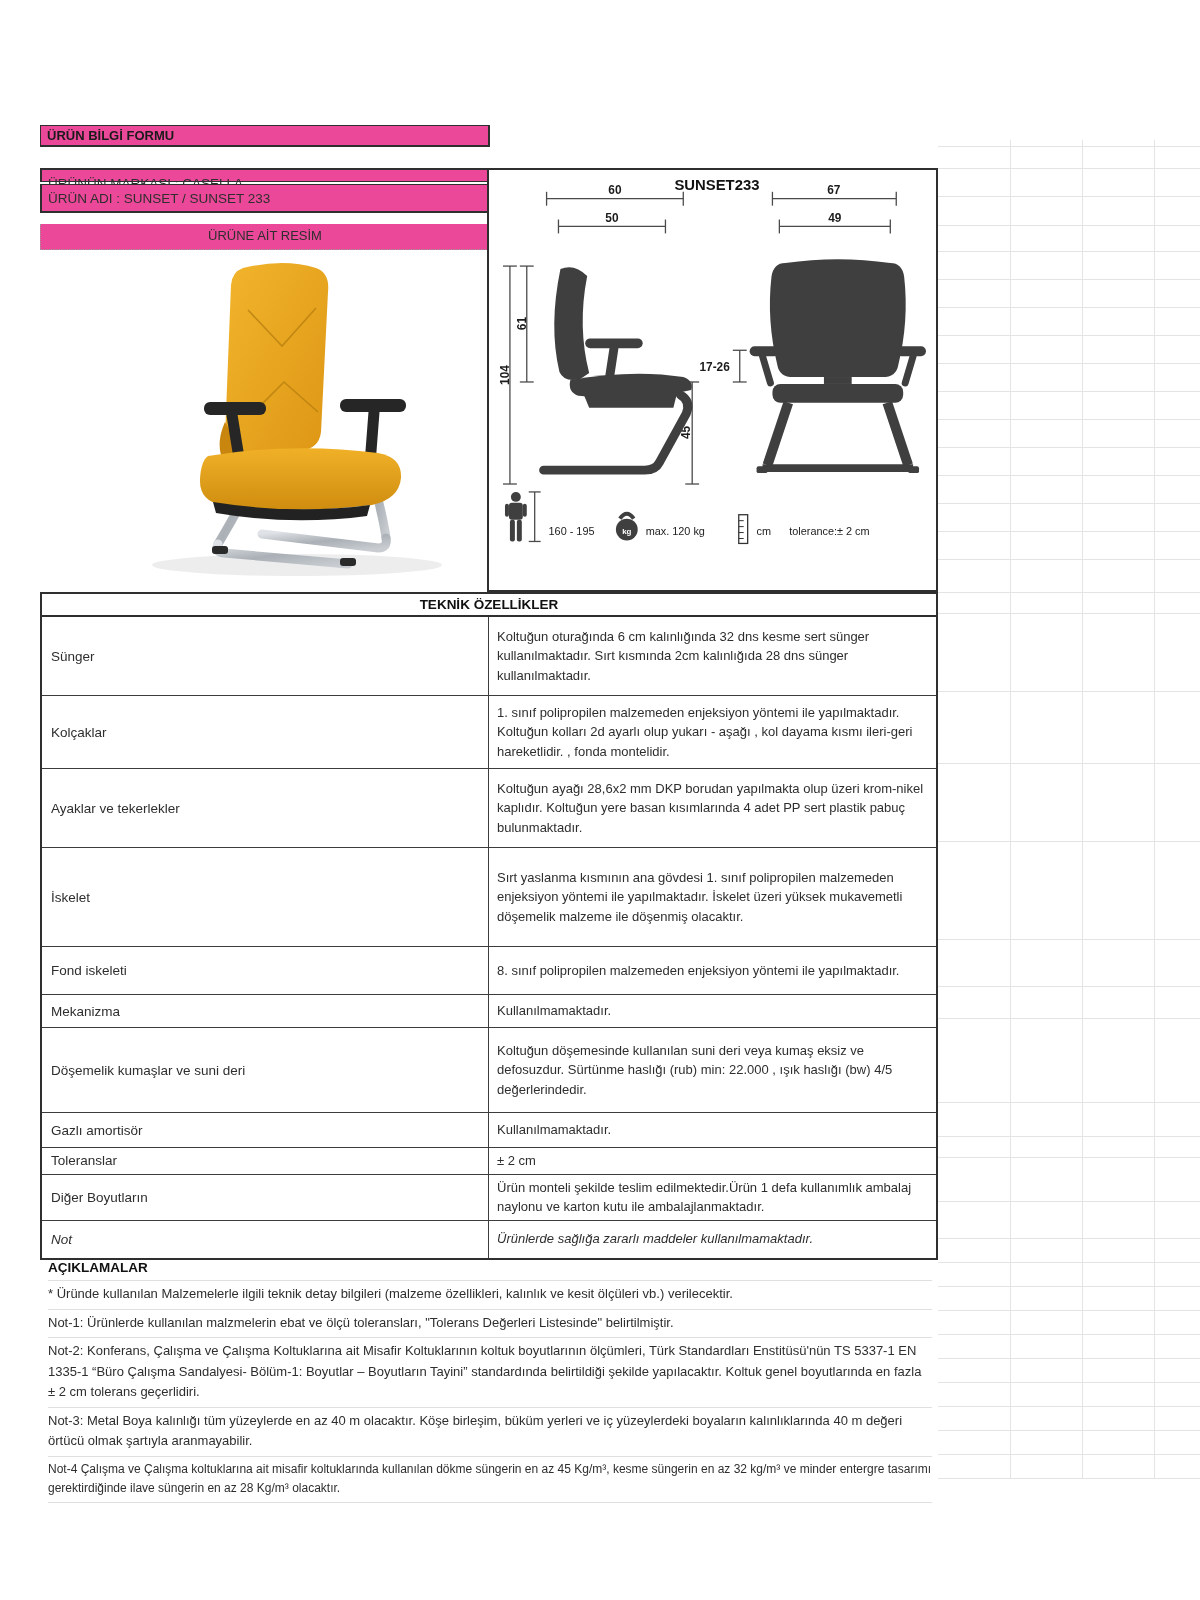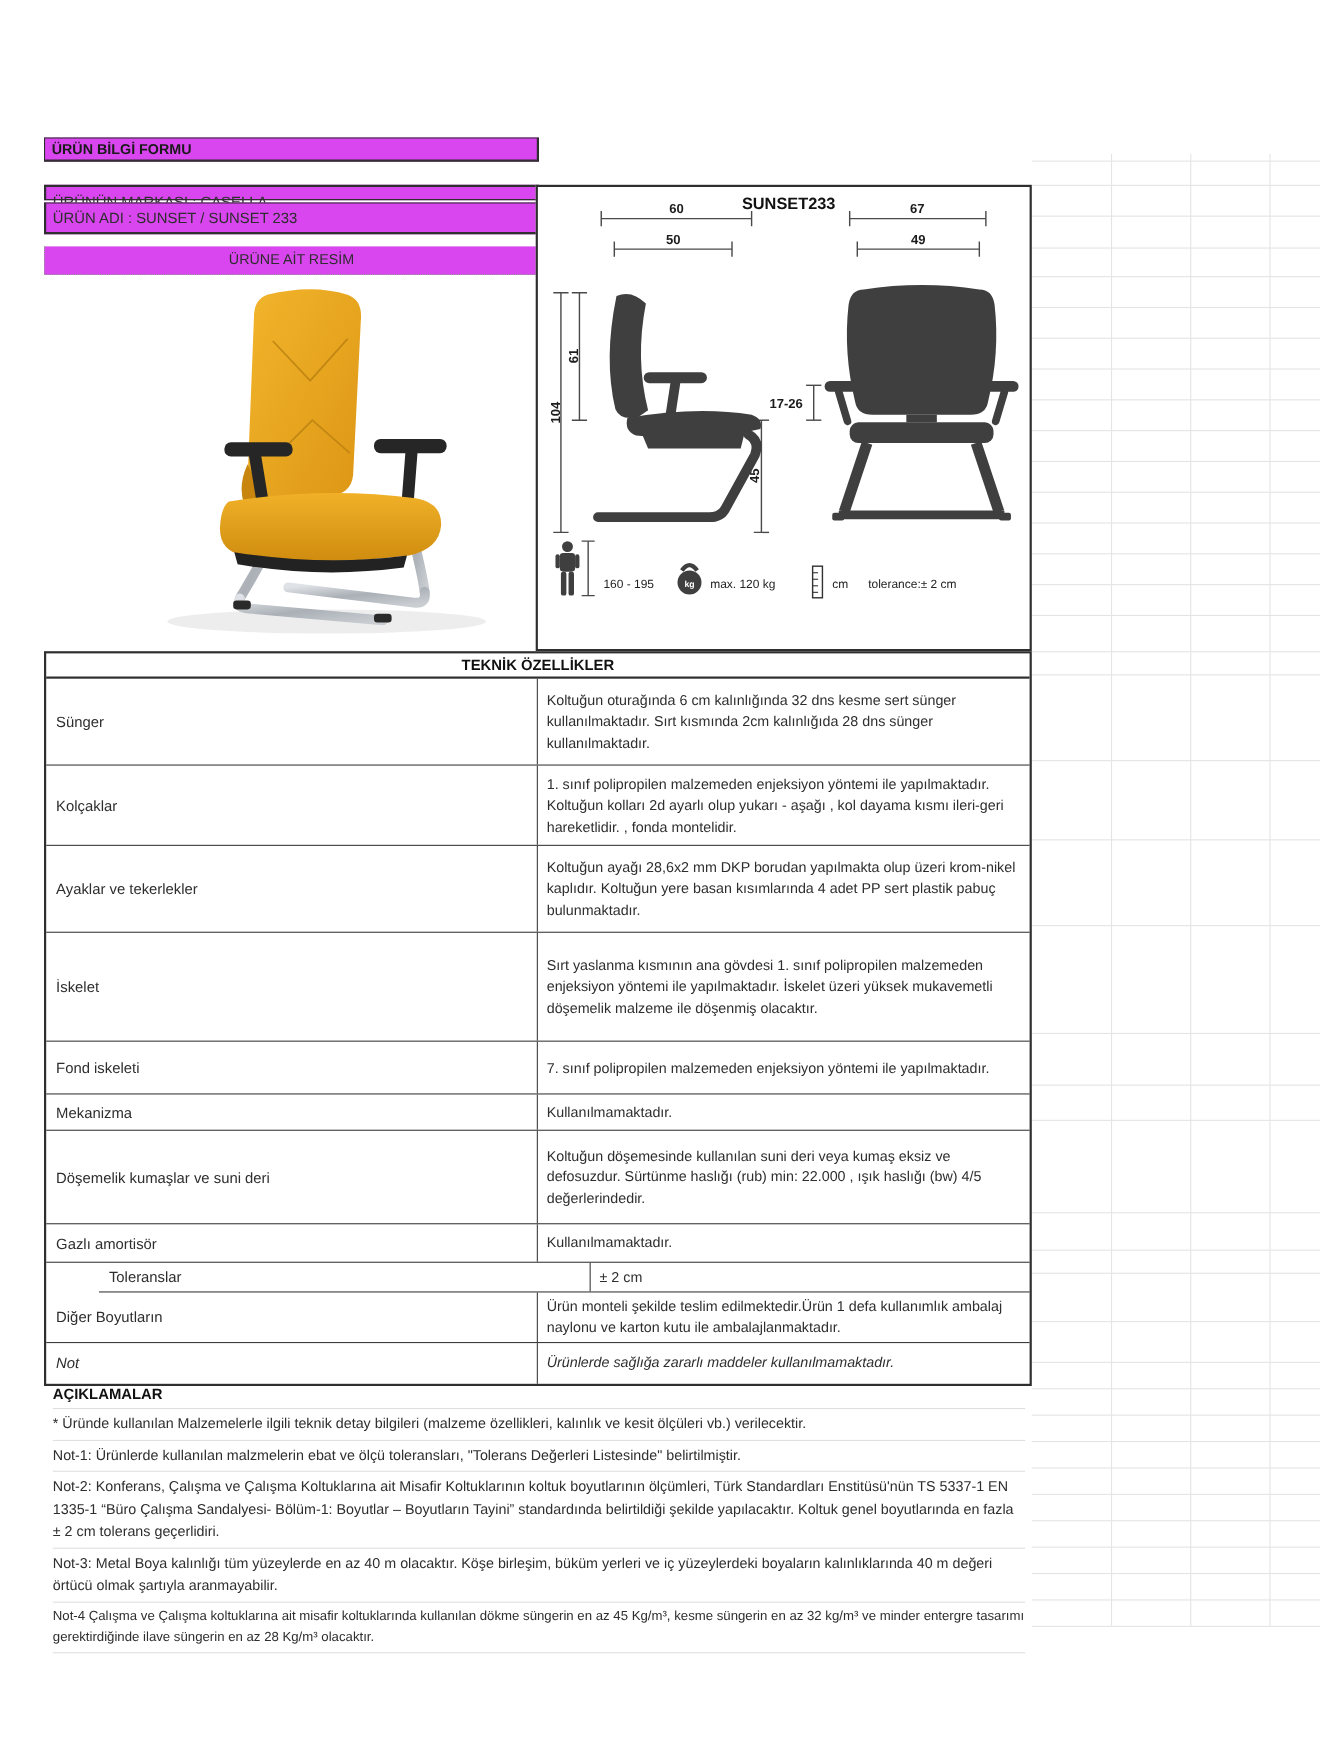--- a/index.html
+++ b/index.html
@@ -3,21 +3,21 @@
 <meta charset="utf-8">
 <style>
   html,body{margin:0;padding:0;background:#ffffff;}
   body{font-family:"Liberation Sans", sans-serif; color:#2e2e2e;}
   .sheet{position:relative;width:1200px;height:1600px;background:#fff;overflow:hidden;}
 
   
   .grid-line{position:absolute;background:var(--grid,#e4e4e4);}
 
   
-  .box{position:absolute;box-sizing:border-box;border:1px solid #2f2f2f;background:#d946ef;}
+  .box{position:absolute;box-sizing:border-box;border:1px solid #2f2f2f;background:#ec4899;}
   .title-box{left:40px;top:125px;width:450px;height:22px;border-width:1px 2px 2px 1px;
              font-weight:bold;font-size:13px;line-height:20px;padding-left:6px;color:#1a1a1a;}
   .brand-box{left:40px;top:168px;width:450px;height:14px;font-size:13.5px;line-height:27px;padding-left:6px;border-width:2px 2px 1px 2px;}
   .name-box{left:40px;top:184px;width:450px;height:29px;font-size:13.5px;line-height:27px;padding-left:6px;border-width:1px 2px 2px 2px;}
   .caption-box{left:40px;top:224px;width:450px;height:26px;font-size:13px;line-height:24px;text-align:center;border-width:0 1px 1px 1px;border-style:dotted;border-color:#9a9a9a;}
 
   .photo-wrap{position:absolute;left:112px;top:252px;width:368px;height:330px;}
 
   .diagram-box{position:absolute;left:487px;top:168px;width:451px;height:424px;box-sizing:border-box;border:2px solid #2f2f2f;background:#fff;}
 
@@ -246,35 +246,35 @@
         <div class="spec-row" style="min-height: 78px;">
           <div class="spec-label">Ayaklar ve tekerlekler</div>
           <div class="spec-value">Koltuğun ayağı 28,6x2 mm DKP borudan yapılmakta olup üzeri krom-nikel kaplıdır. Koltuğun yere basan kısımlarında 4 adet PP sert plastik pabuç bulunmaktadır.</div>
         </div>
         <div class="spec-row" style="min-height: 98px;">
           <div class="spec-label">İskelet</div>
           <div class="spec-value">Sırt yaslanma kısmının ana gövdesi  1. sınıf polipropilen malzemeden enjeksiyon yöntemi ile yapılmaktadır. İskelet üzeri yüksek mukavemetli döşemelik malzeme ile döşenmiş olacaktır.</div>
         </div>
         <div class="spec-row" style="min-height: 47px;">
           <div class="spec-label">Fond iskeleti</div>
-          <div class="spec-value">7. sınıf polipropilen malzemeden enjeksiyon yöntemi ile yapılmaktadır.</div>
+          <div class="spec-value">8. sınıf polipropilen malzemeden enjeksiyon yöntemi ile yapılmaktadır.</div>
         </div>
         <div class="spec-row" style="min-height: 32px;">
           <div class="spec-label">Mekanizma</div>
           <div class="spec-value">Kullanılmamaktadır.</div>
         </div>
         <div class="spec-row" style="min-height: 84px;">
           <div class="spec-label">Döşemelik kumaşlar ve suni deri</div>
           <div class="spec-value">Koltuğun döşemesinde kullanılan suni deri veya kumaş eksiz ve defosuzdur. Sürtünme haslığı (rub) min: 22.000 , ışık haslığı (bw) 4/5 değerlerindedir.</div>
         </div>
         <div class="spec-row" style="min-height: 34px;">
           <div class="spec-label">Gazlı amortisör</div>
           <div class="spec-value">Kullanılmamaktadır.</div>
         </div>
-        <div class="spec-row" style="min-height: 21px; margin-left: 48px;">
+        <div class="spec-row" style="min-height: 21px;">
           <div class="spec-label">Toleranslar</div>
           <div class="spec-value">± 2 cm</div>
         </div>
         <div class="spec-row" style="min-height: 44px;">
           <div class="spec-label">Diğer Boyutların</div>
           <div class="spec-value">Ürün monteli şekilde teslim edilmektedir.Ürün 1 defa kullanımlık ambalaj naylonu ve karton kutu ile ambalajlanmaktadır.</div>
         </div>
         <div class="spec-row" style="min-height: 37px; font-style: italic;">
           <div class="spec-label">Not</div>
           <div class="spec-value">Ürünlerde sağlığa zararlı maddeler kullanılmamaktadır.</div>

